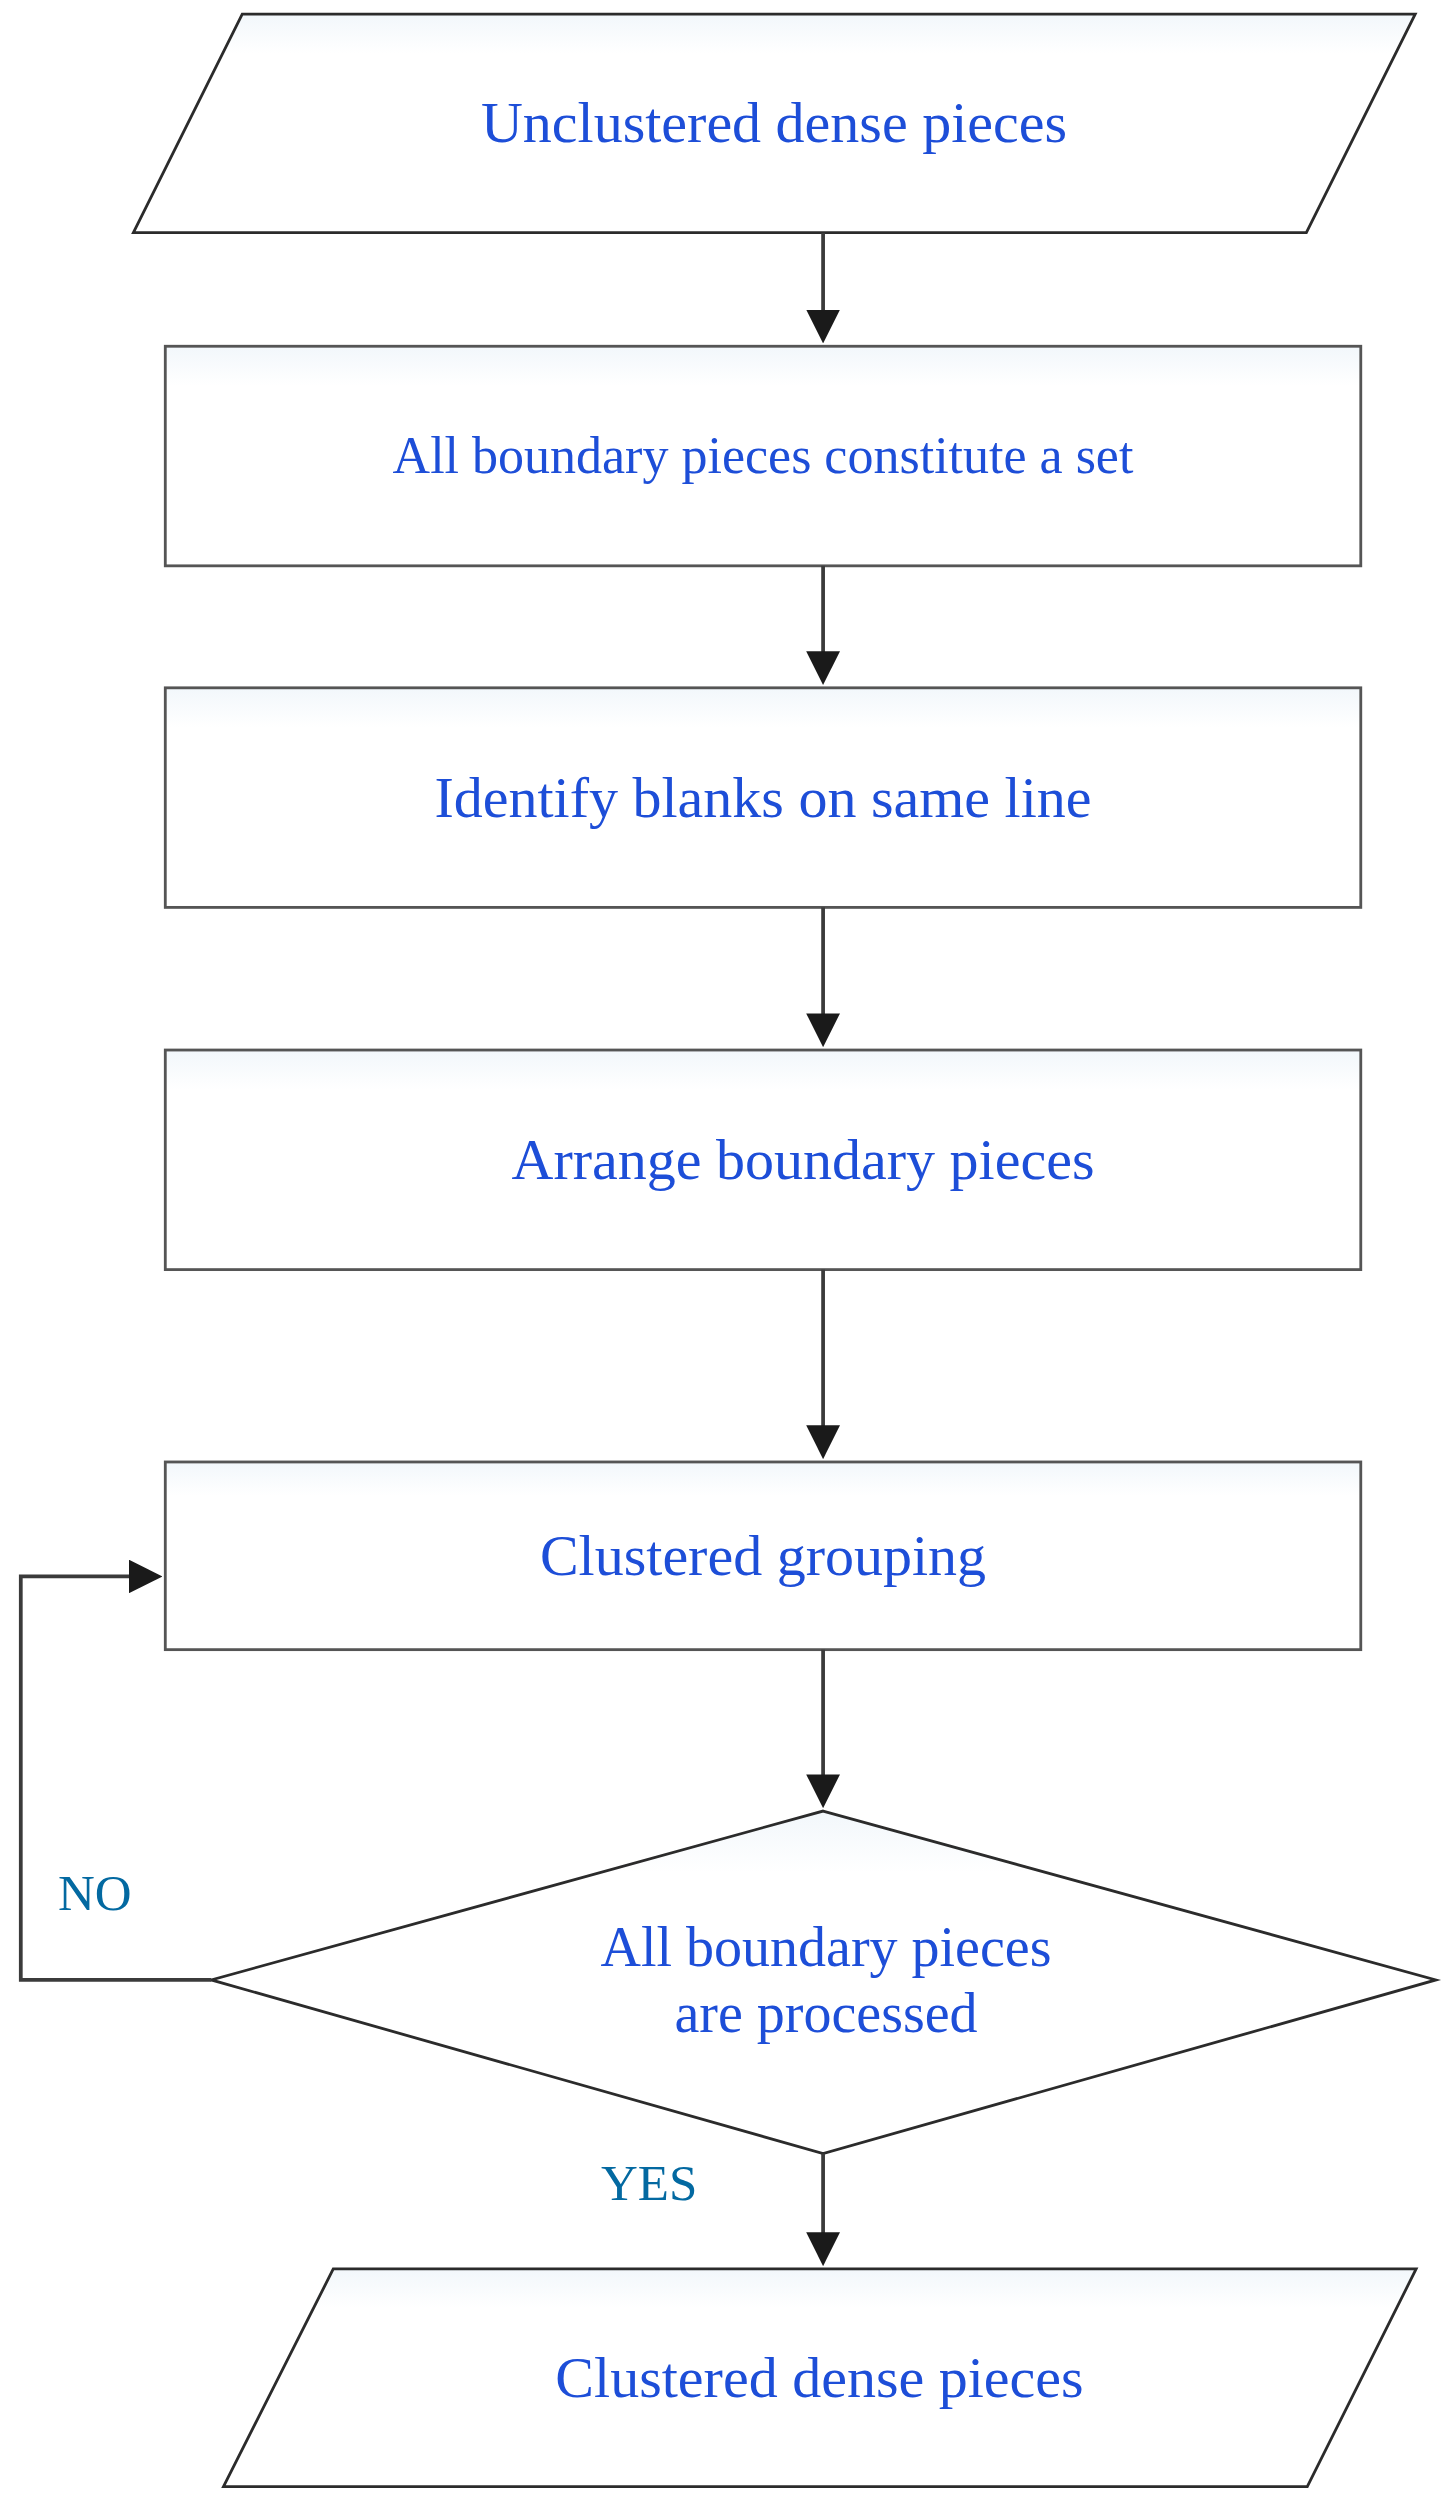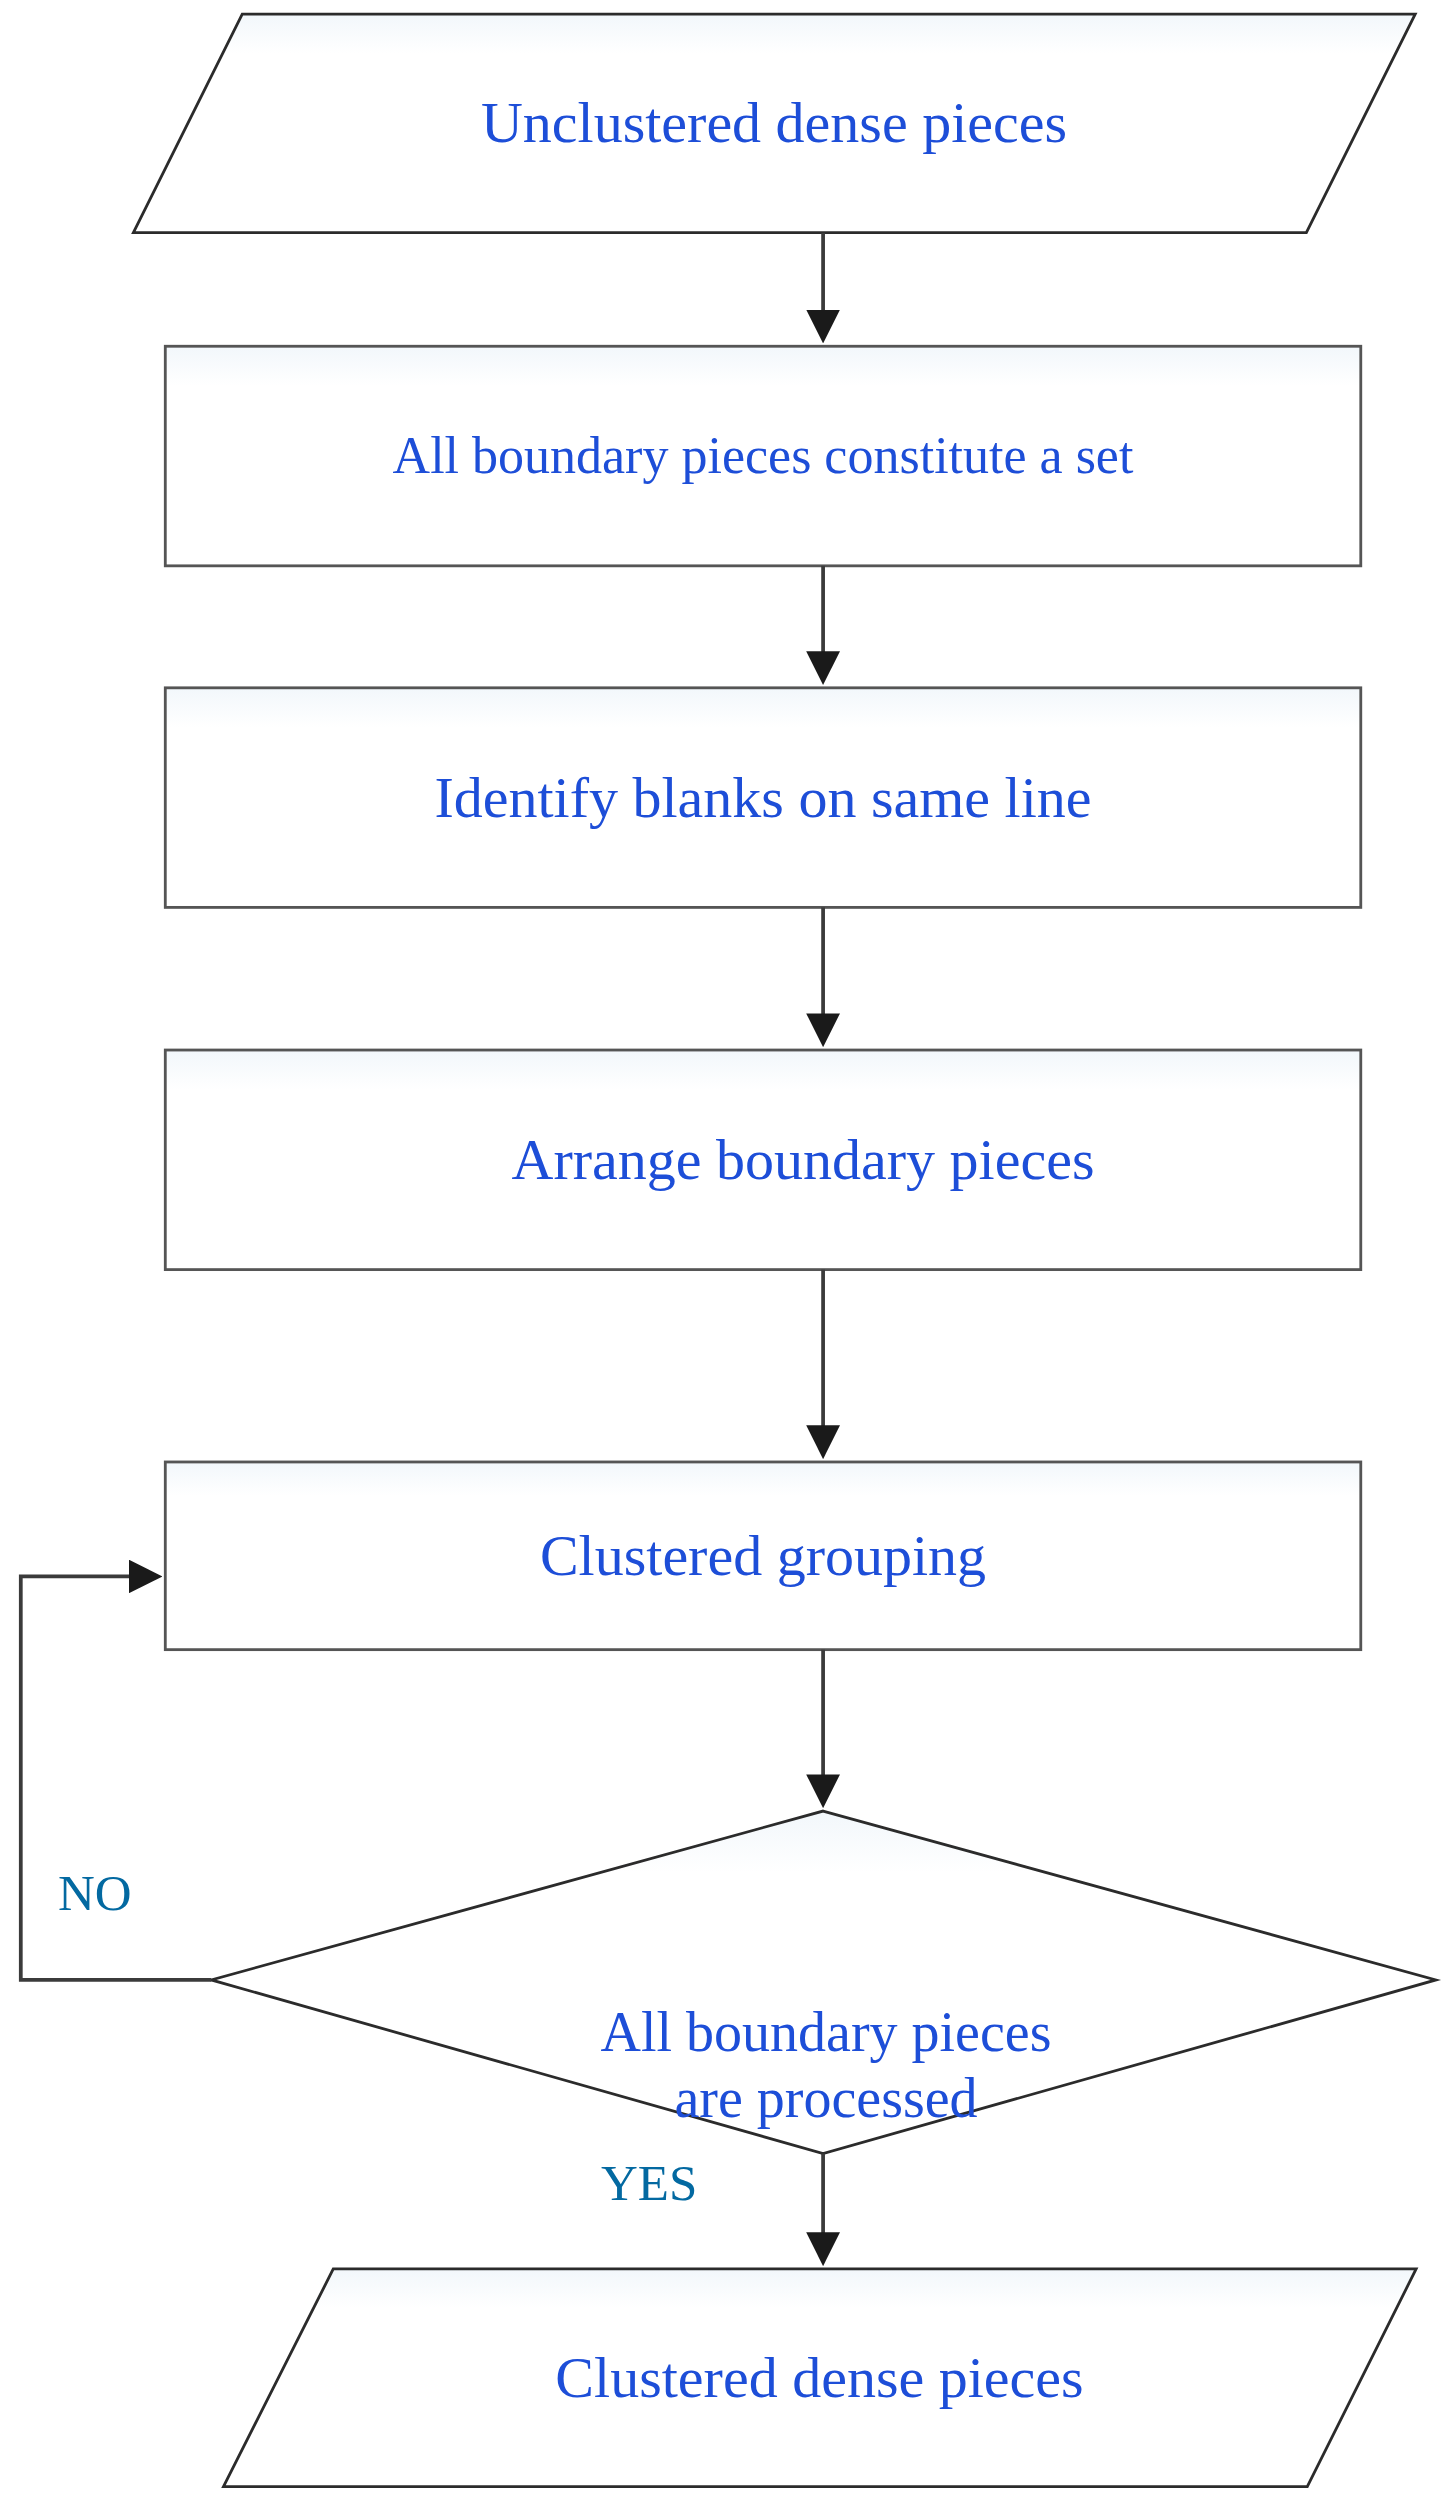--- a/index.html
+++ b/index.html
@@ -84,21 +84,21 @@
   </div>
 
   <div class="node-label" style="left:165px;top:1050px;width:1196px;height:220px;font-size:58px;padding-left:40px;">
     <span>Arrange boundary pieces</span>
   </div>
 
   <div class="node-label" style="left:165px;top:1462px;width:1196px;height:188px;font-size:58px;">
     <span>Clustered grouping</span>
   </div>
 
-  <div class="node-label" style="left:357px;top:1973px;width:938px;height:184px;font-size:56px;">
+  <div class="node-label" style="left:357px;top:1888px;width:938px;height:184px;font-size:56px;">
     <span>All boundary pieces
 are processed</span>
   </div>
 
   <div class="node-label" style="left:223px;top:2269px;width:1193px;height:218px;font-size:58px;">
     <span>Clustered dense pieces</span>
   </div>
 
   <div class="edge-label" style="left:58px;top:1868px;">
     <span>NO</span>

